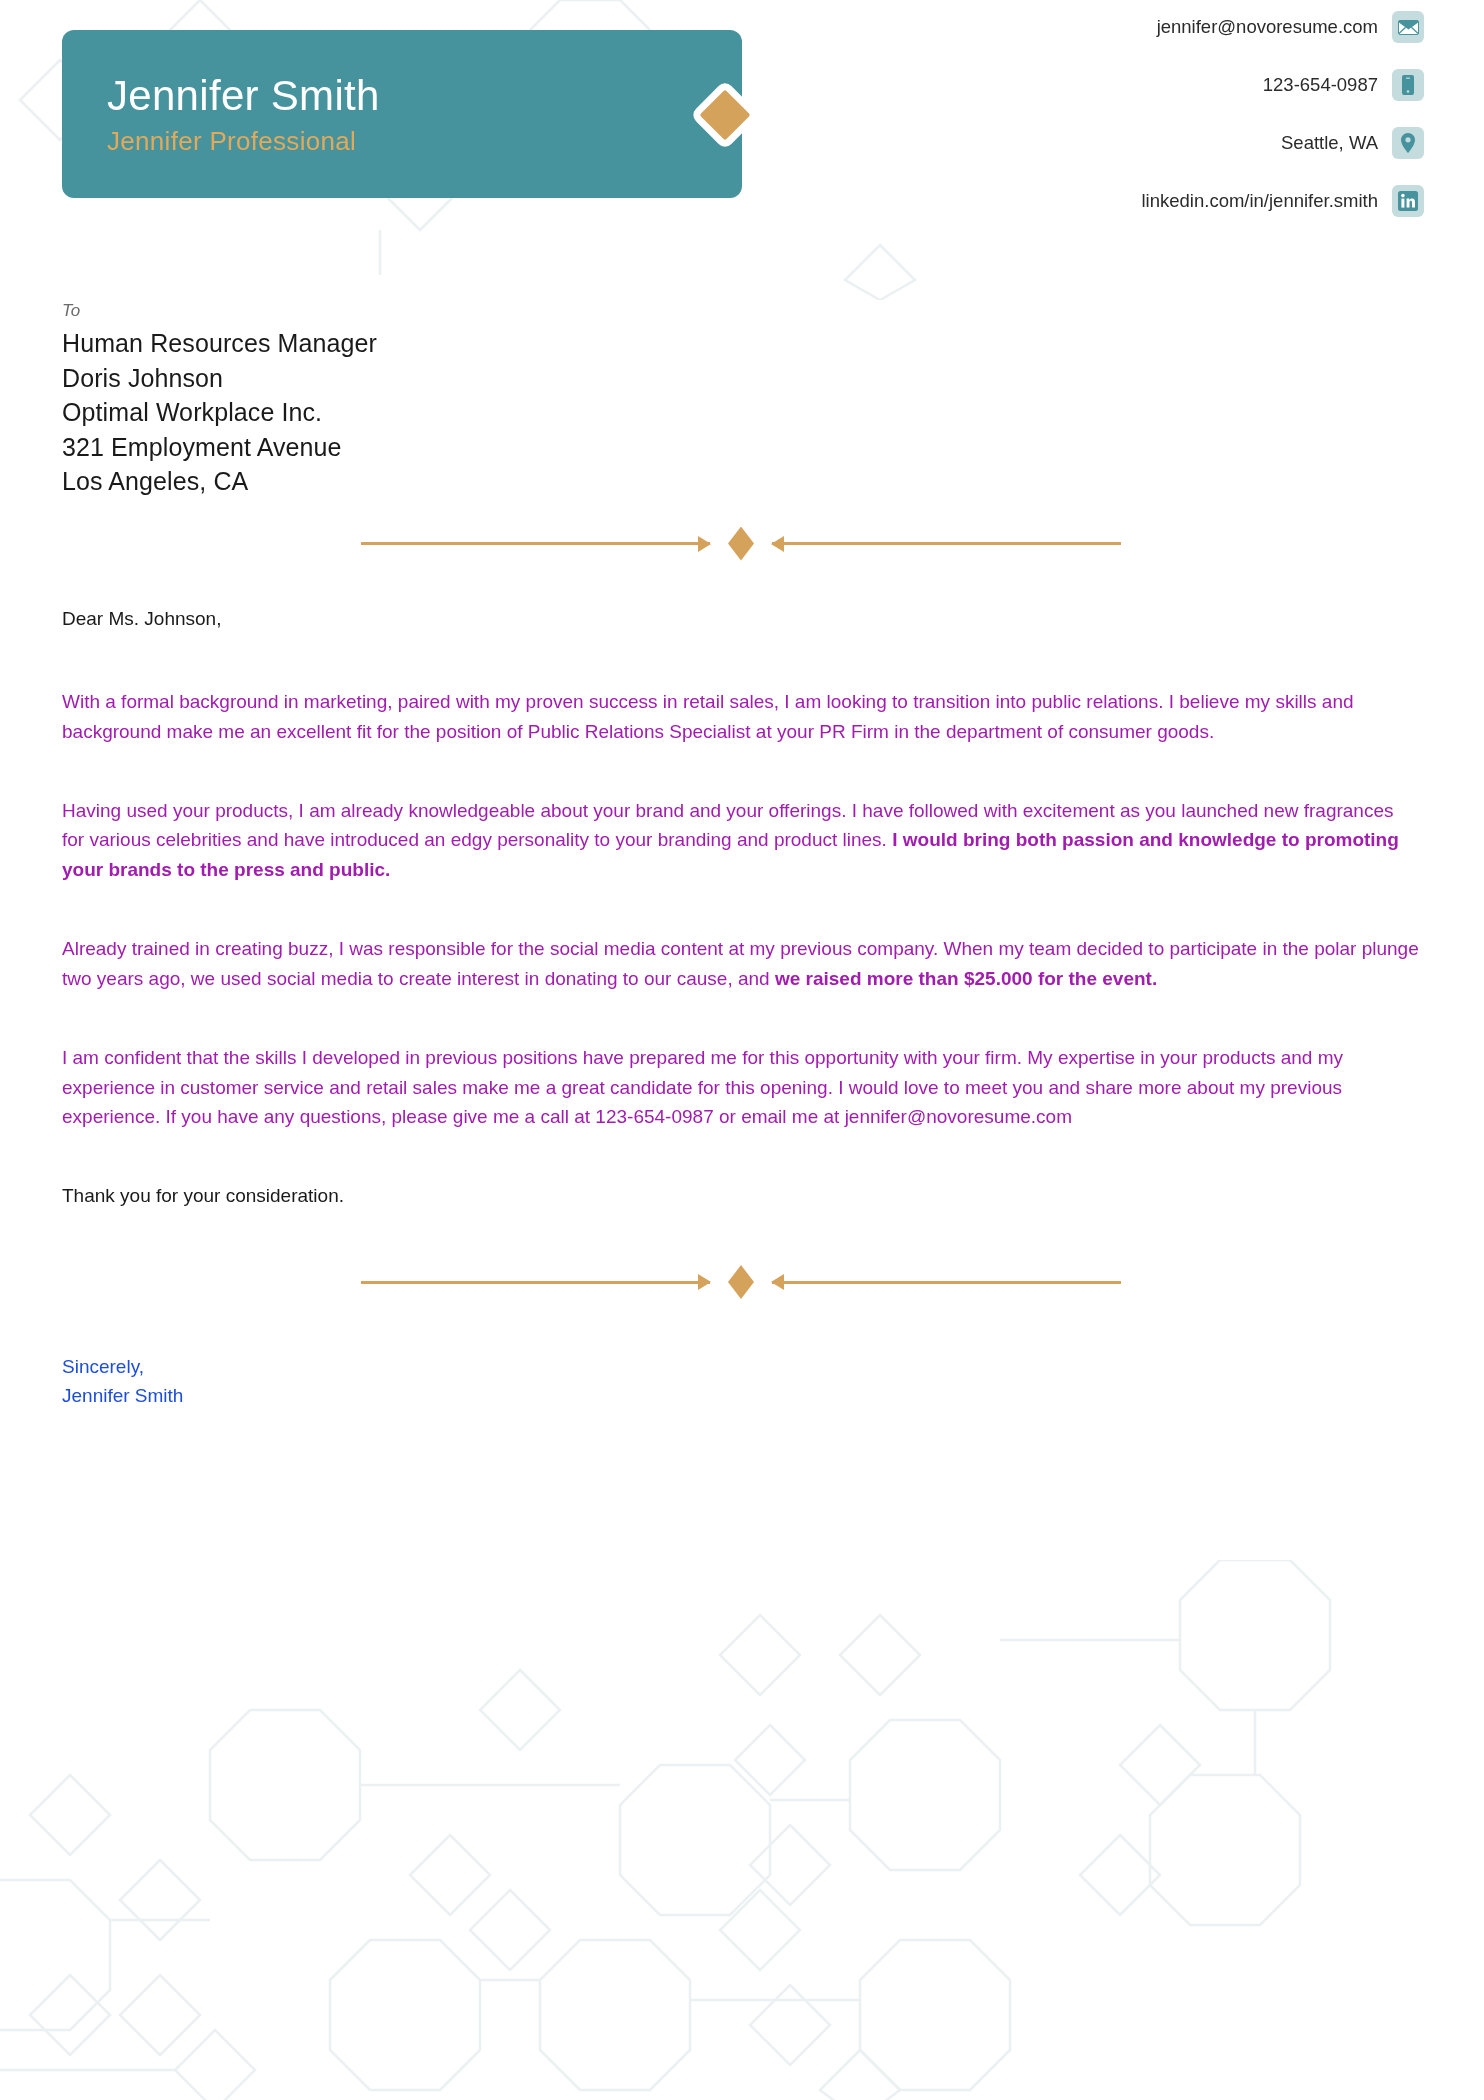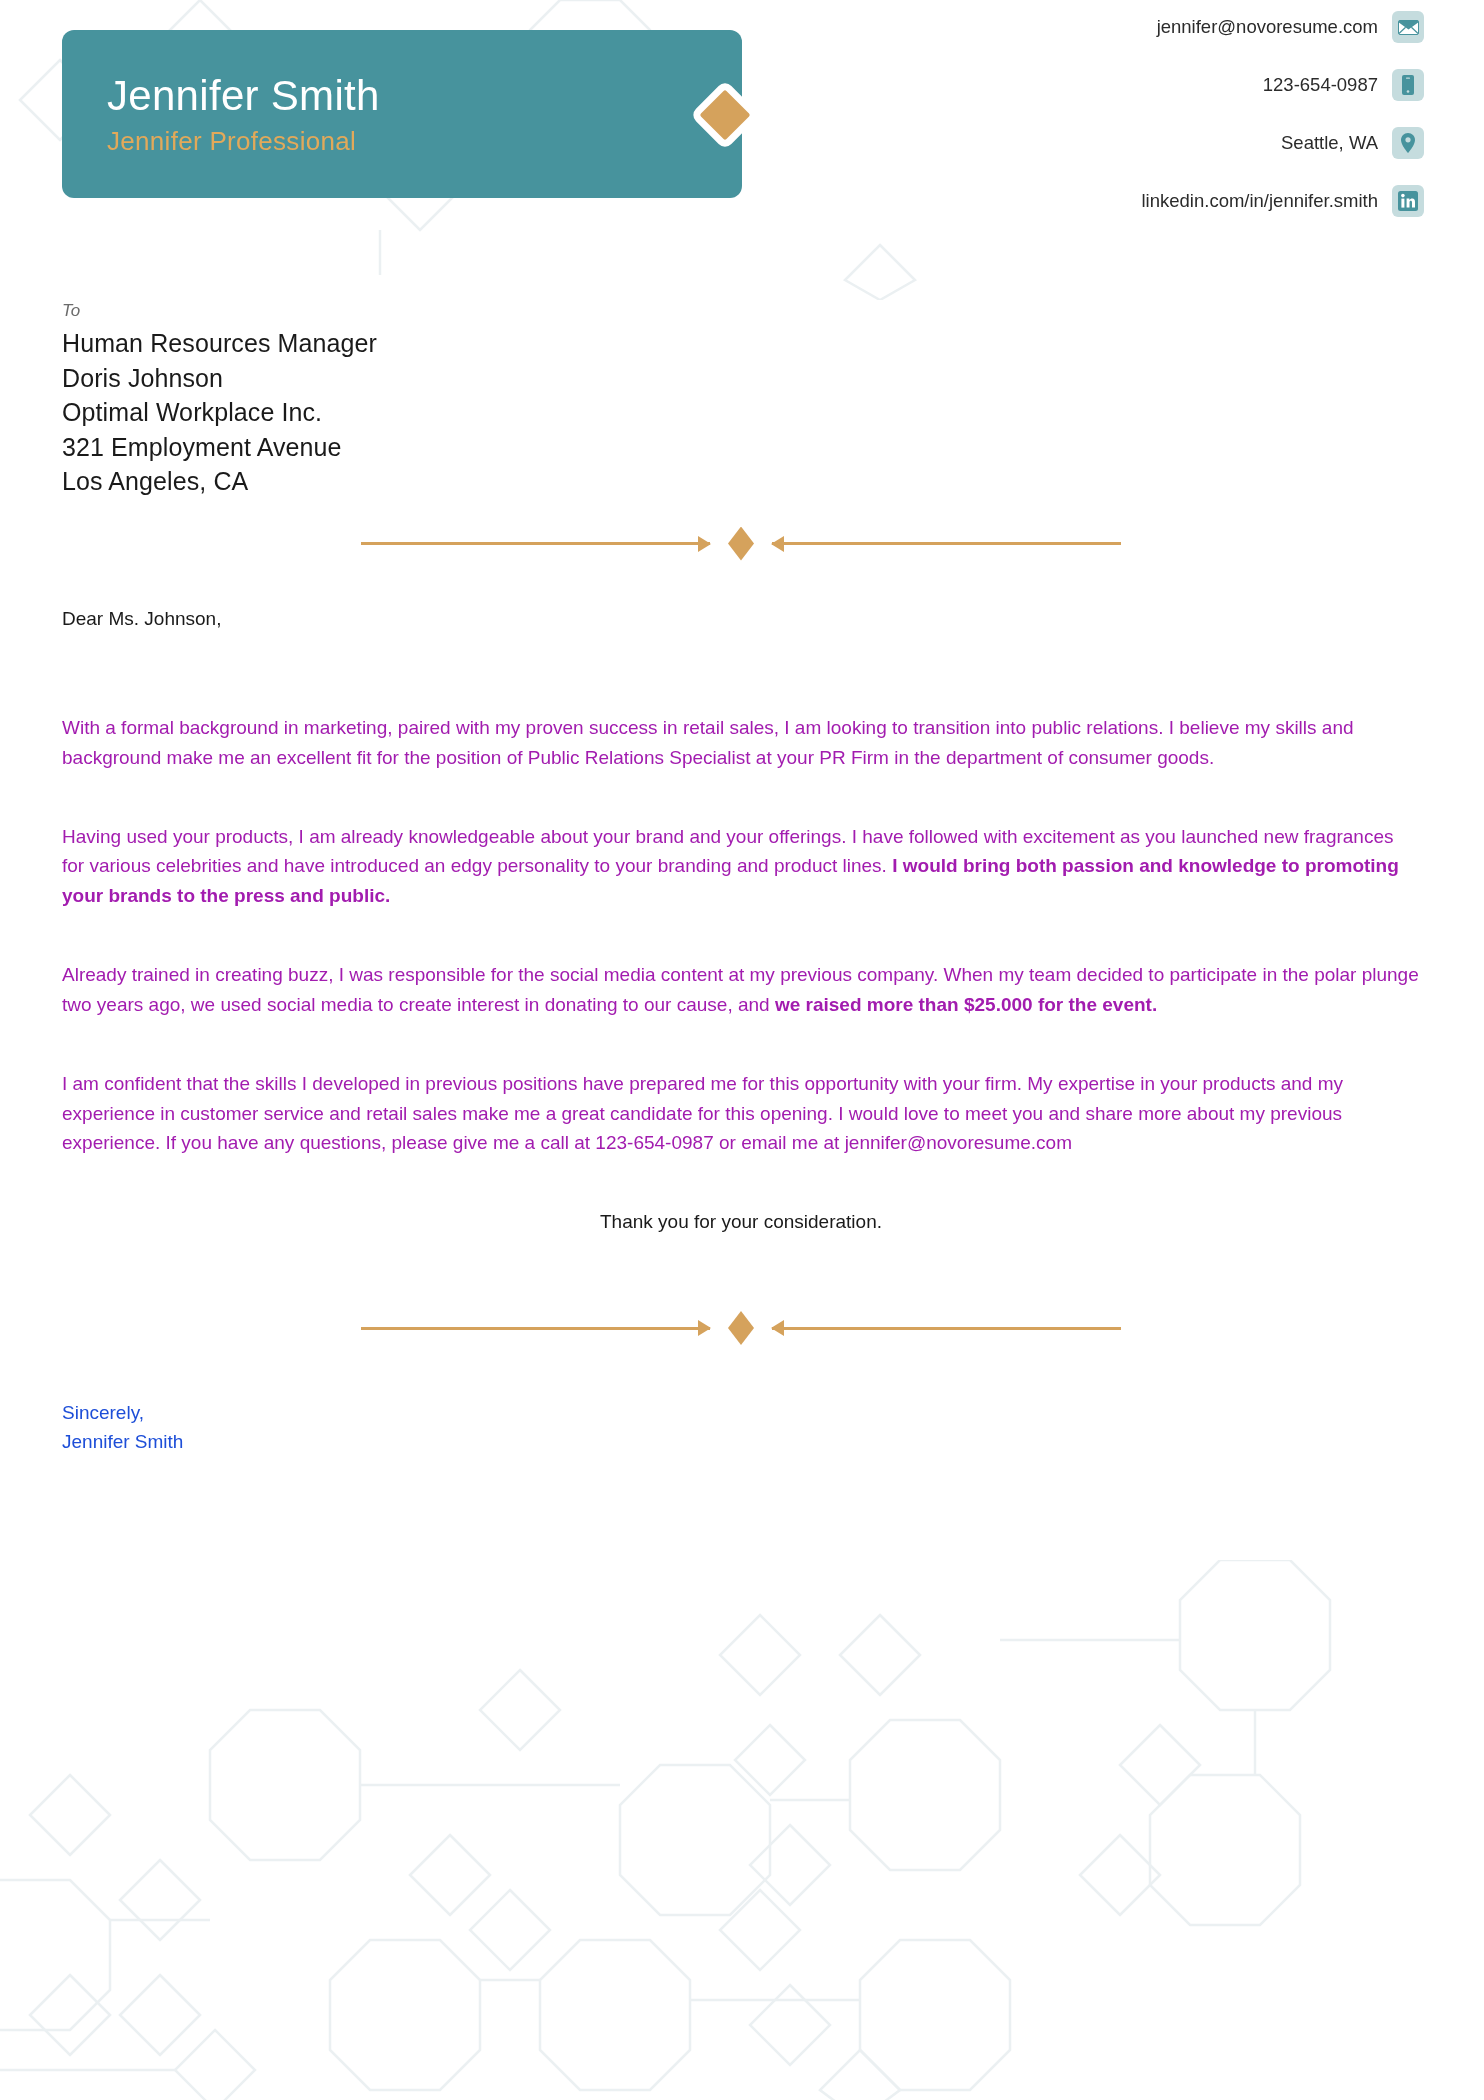--- a/index.html
+++ b/index.html
@@ -338,35 +338,35 @@
       <div class="recipient-line">321 Employment Avenue</div>
       <div class="recipient-line">Los Angeles, CA</div>
     </section>
 
     <div class="divider" style="margin-bottom:44px;">
       <span class="div-arm left"></span>
       <span class="div-diamond"></span>
       <span class="div-arm right"></span>
     </div>
 
-    <p class="salutation" style="margin-bottom:81px;">Dear Ms. Johnson,</p>
+    <p class="salutation" style="margin-bottom:55px;">Dear Ms. Johnson,</p>
 
     <p class="para" style="margin-bottom:50px;">With a formal background in marketing, paired with my proven success in retail sales, I am looking to transition into public relations. I believe my skills and background make me an excellent fit for the position of Public Relations Specialist at your PR Firm in the department of consumer goods.</p>
 
     <p class="para" style="margin-bottom:50px;">
       <span>Having used your products, I am already knowledgeable about your brand and your offerings. I have followed with excitement as you launched new fragrances for various celebrities and have introduced an edgy personality to your branding and product lines. </span><b>I would bring both passion and knowledge to promoting your brands to the press and public.</b>
     </p>
 
     <p class="para" style="margin-bottom:50px;">
       <span>Already trained in creating buzz, I was responsible for the social media content at my previous company. When my team decided to participate in the polar plunge two years ago, we used social media to create interest in donating to our cause, and </span><b>we raised more than $25.000 for the event.</b>
     </p>
 
     <p class="para" style="margin-bottom:50px;">I am confident that the skills I developed in previous positions have prepared me for this opportunity with your firm. My expertise in your products and my experience in customer service and retail sales make me a great candidate for this opening. I would love to meet you and share more about my previous experience. If you have any questions, please give me a call at 123-654-0987 or email me at jennifer@novoresume.com</p>
 
-    <p class="closing" style="margin-bottom:76px;text-align:center;">Thank you for your consideration.</p>
+    <p class="closing" style="margin-bottom:56px;">Thank you for your consideration.</p>
 
     <div class="divider" style="margin-bottom:54px;">
       <span class="div-arm left"></span>
       <span class="div-diamond"></span>
       <span class="div-arm right"></span>
     </div>
 
     <section>
       <div class="sign-line">Sincerely,</div>
       <div class="sign-line">Jennifer Smith</div>

